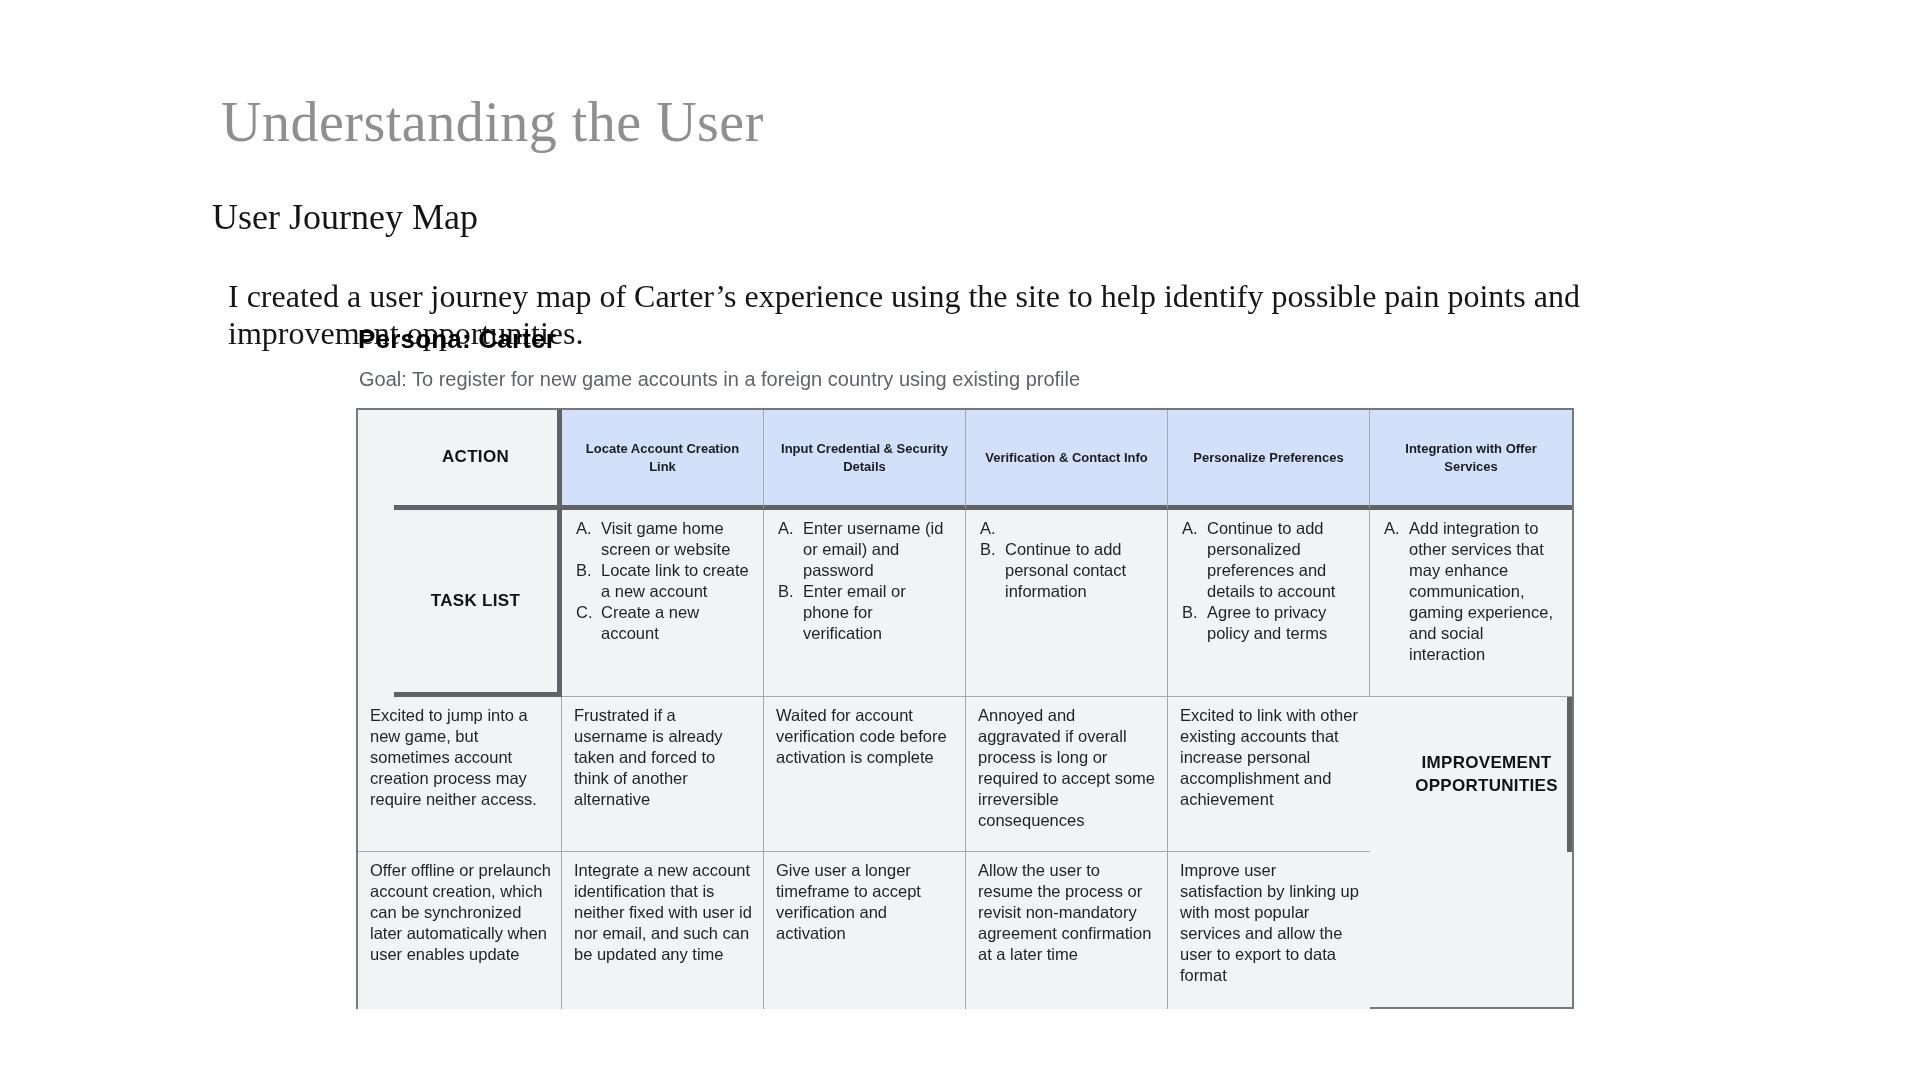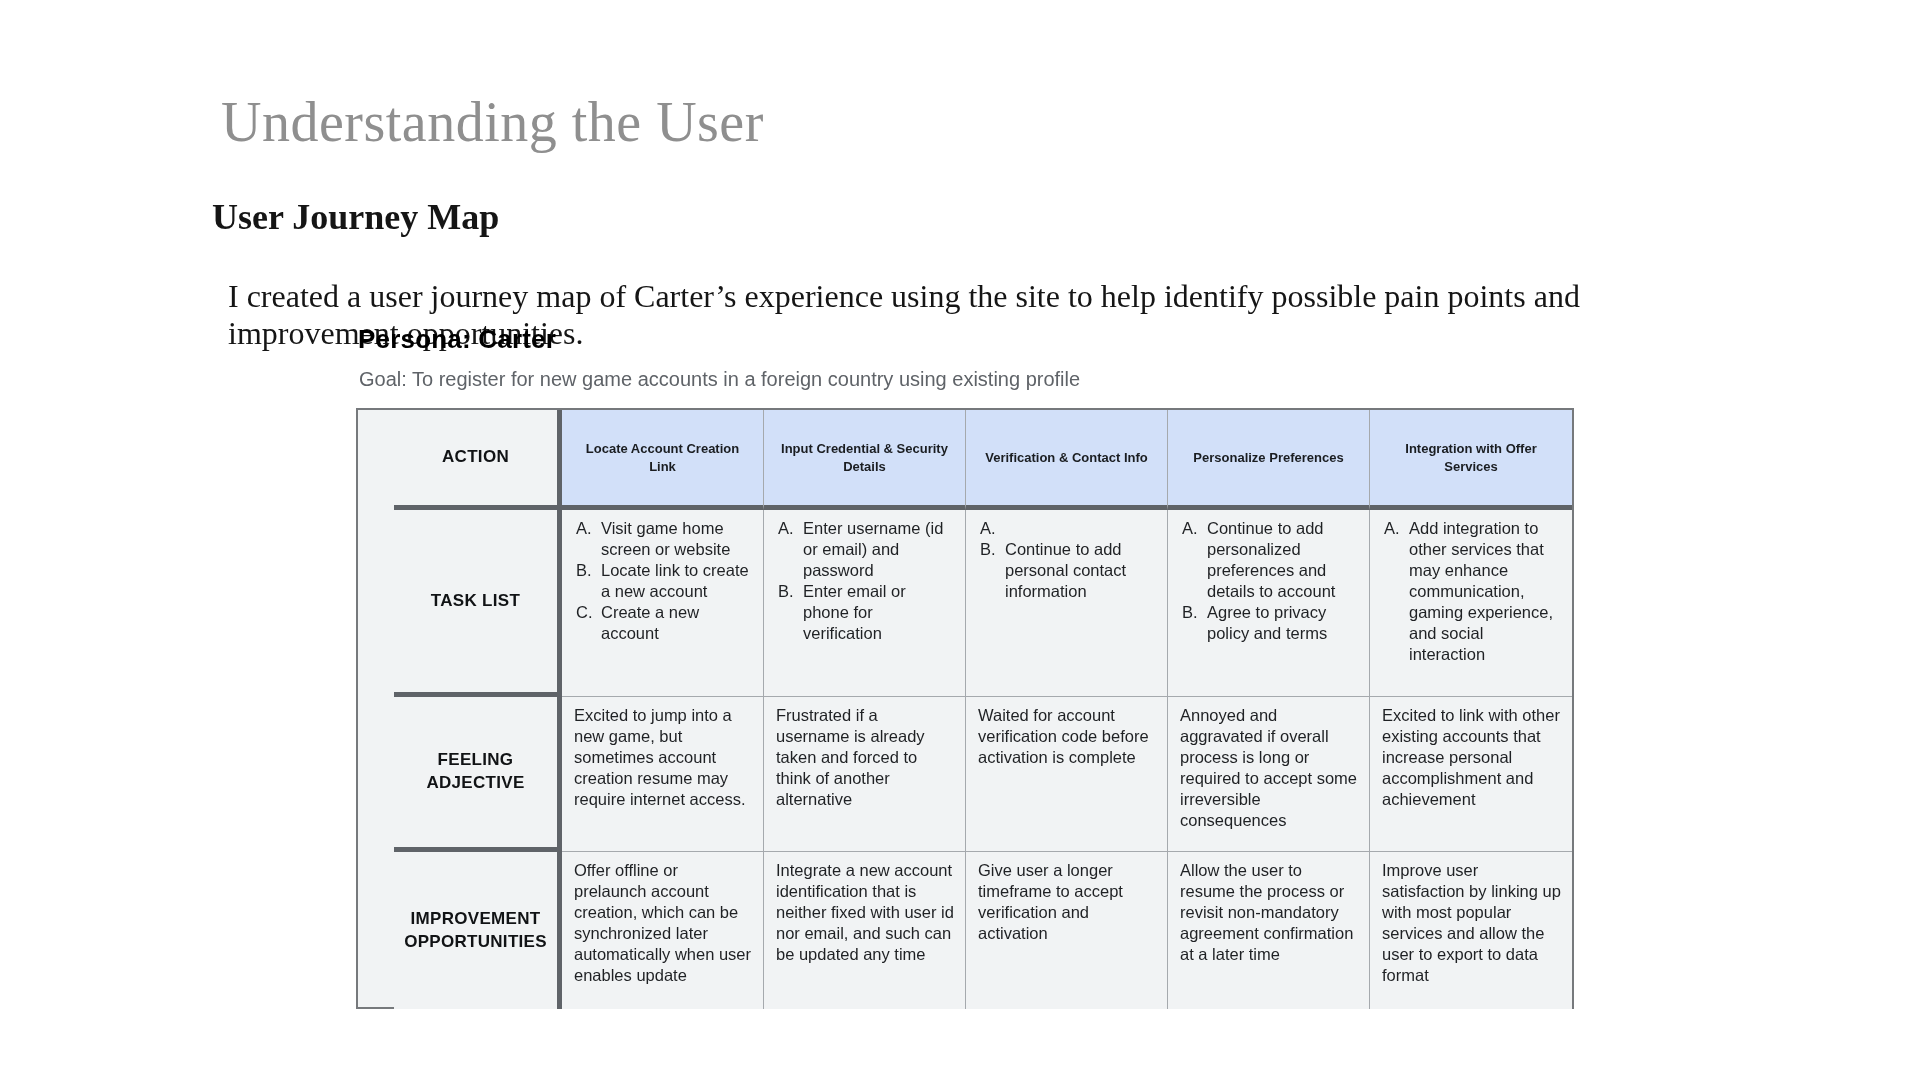--- a/index.html
+++ b/index.html
@@ -12,21 +12,21 @@
   }
   .slide{position:absolute;inset:0;background:#ffffff;}
 
   .page-title{
     position:absolute;left:211px;top:80px;margin:10px;
     font-family:"Liberation Serif",serif;font-weight:400;
     font-size:56px;letter-spacing:0.5px;color:var(--title-gray);
   }
   .section-title{
     position:absolute;left:212px;top:196px;margin:0;
-    font-family:"Liberation Serif",serif;font-weight:700;
+    font-family:"Liberation Serif",serif;font-weight:400;
     font-size:36px;color:#151515;
   }
   .section-desc{
     position:absolute;left:212px;top:262px;margin:16px;width:1500px;
     font-family:"Liberation Serif",serif;font-size:32px;color:#151515;
   }
   .persona-title{
     position:absolute;left:358px;top:324px;
     font-size:26px;font-weight:700;color:#000000;letter-spacing:0.2px;
   }
@@ -133,22 +133,21 @@
           <span class="marker">B.</span>
           <span class="txt">Agree to privacy policy and terms</span>
         </div>
       </div>
       <div class="cell data last-col">
         <div class="task-item">
           <span class="marker">A.</span>
           <span class="txt">Add integration to other services that may enhance communication, gaming experience, and social interaction</span>
         </div>
       </div>
-      <div class="cell rowlabel">FEELING ADJECTIVE</div>
-      <div class="cell data">Excited to jump into a new game, but sometimes account creation resume may require internet access.</div>
+      <div class="cell data">Excited to jump into a new game, but sometimes account creation process may require neither access.</div>
       <div class="cell data">Frustrated if a username is already taken and forced to think of another alternative</div>
       <div class="cell data">Waited for account verification code before activation is complete</div>
       <div class="cell data">Annoyed and aggravated if overall process is long or required to accept some irreversible consequences</div>
       <div class="cell data last-col">Excited to link with other existing accounts that increase personal accomplishment and achievement</div>
       <div class="cell rowlabel last-row">IMPROVEMENT OPPORTUNITIES</div>
       <div class="cell data last-row">Offer offline or prelaunch account creation, which can be synchronized later automatically when user enables update</div>
       <div class="cell data last-row">Integrate a new account identification that is neither fixed with user id nor email, and such can be updated any time</div>
       <div class="cell data last-row">Give user a longer timeframe to accept verification and activation</div>
       <div class="cell data last-row">Allow the user to resume the process or revisit non-mandatory agreement confirmation at a later time</div>
       <div class="cell data last-col last-row">Improve user satisfaction by linking up with most popular services and allow the user to export to data format</div>

